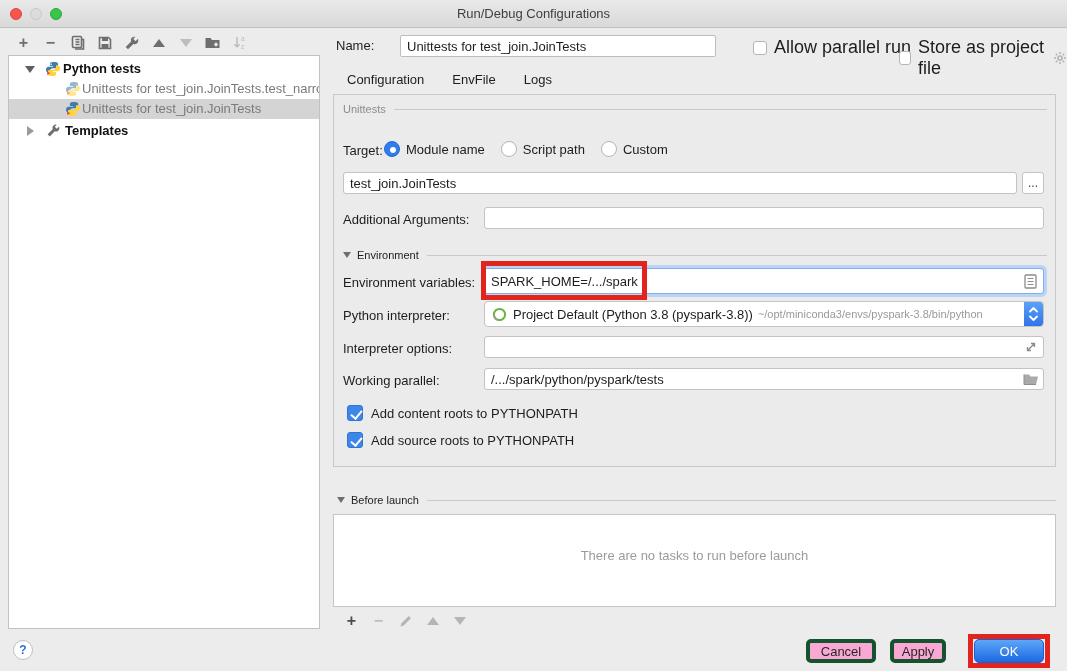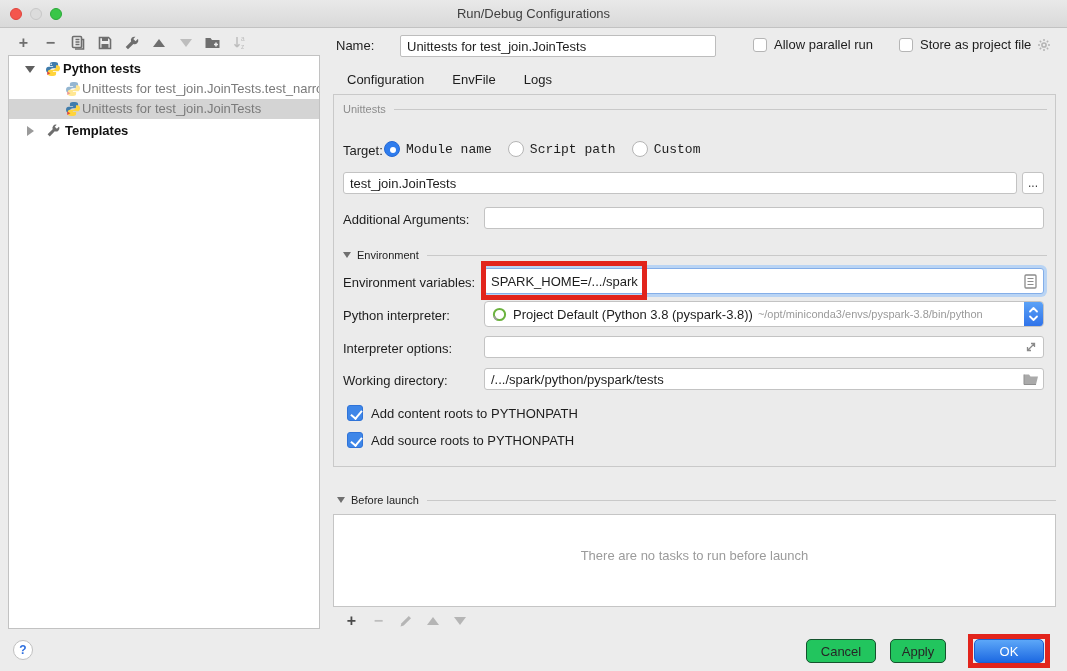--- a/index.html
+++ b/index.html
@@ -46,42 +46,42 @@
   .dim  { color:#7a7a7a; }
   
   .name-label { position:absolute; left:336px; top:38px; }
   .name-field {
     position:absolute; left:400px; top:35px; width:316px; height:22px;
     border:1px solid #bdbdbd; border-radius:2px; background:#fff;
     font:13px "Liberation Sans",sans-serif; padding:0 6px; color:#1d1d1d;
   }
   .hcheck { position:absolute; top:37px; display:flex; align-items:center; }
   .hcheck .box { width:14px; height:14px; border:1px solid #b5b5b5; border-radius:3px; background:#fff; margin-right:7px; }
-  .hcheck .lbl { font-size:13px; }
+  .hcheck .lbl { font-size:18px; }
   
   .tabs { position:absolute; left:333px; top:68px; display:flex; }
   .tab { padding:4px 14px 8px 14px; font-size:13px; color:#1d1d1d; }
   .tab.active { border-bottom:3px solid #3e86f7; }
   
   .config-panel {
     position:absolute; left:333px; top:94px; width:723px; height:373px;
     border:1px solid #c9c9c9; background:#ebebeb;
   }
   .group-line { flex:1; height:1px; background:#c9c9c9; margin-left:8px; }
   .group-hdr { position:absolute; display:flex; align-items:center; }
   .group-title { color:#8c8c8c; font-size:11px; }
   .group-title.dark { color:#1d1d1d; }
   .sec-twisty { width:0; height:0; border-left:4px solid transparent; border-right:4px solid transparent;
       border-top:6px solid #6f6f6f; margin-right:6px; }
   .flabel { position:absolute; font-size:13px; color:#1d1d1d; }
   .tfield {
     position:absolute; height:22px; border:1px solid #c3c3c3; border-radius:3px; background:#fff;
     font:13px "Liberation Sans",sans-serif; padding:0 6px; color:#1d1d1d;
   }
-  .radio-group { position:absolute; left:384px; top:141px; display:flex; align-items:flex-start;font-family:Liberation Mono, monospace; }
+  .radio-group { position:absolute; left:384px; top:141px; display:flex; align-items:flex-start; }
   .radio { display:flex; align-items:center; margin-right:16px; }
   .radio .dot { width:16px; height:16px; border-radius:50%; margin-right:6px; background:#fff; border:1px solid #b5b5b5; }
   .radio .dot.on { background:#2e7ced; border:1px solid #2468d4; position:relative; }
   .radio .dot.on::after { content:""; position:absolute; left:5px; top:5px; width:6px; height:6px; border-radius:50%; background:#fff; }
   .browse-btn {
     position:absolute; left:1022px; top:172px; width:22px; height:22px; background:#fff;
     border:1px solid #c3c3c3; border-radius:3px; font-size:12px; color:#3c3c3c;
     display:flex; align-items:center; justify-content:center; line-height:1;
   }
   .env-field-wrap {
@@ -119,22 +119,22 @@
   }
   .bl-empty { position:absolute; left:0; right:0; top:33px; text-align:center; color:#9b9b9b; }
   .bl-toolbar { position:absolute; left:338px; top:611px; display:flex; }
   
   .help-btn {
     position:absolute; left:13px; top:640px; width:20px; height:20px; border-radius:50%;
     background:#fff; border:1px solid #c0c0c0; color:#2e6fdf; font-weight:bold; font-size:12px;
     display:flex; align-items:center; justify-content:center;
   }
   .btn {
-    position:absolute; top:639px; height:24px; border:1px solid #14532d; border-radius:5px;
-    background:#22c55e; font-size:13px; color:#262626;
+    position:absolute; top:639px; height:24px; border:4px solid #14532d; border-radius:5px;
+    background:#f9a8d4; font-size:13px; color:#262626;
     display:flex; align-items:center; justify-content:center;
   }
   .btn-ok {
     background:linear-gradient(#5ca7f8,#1d69e2); border:1px solid #1a5fd0; color:#fff;
   }
   .red-box { position:absolute; border:5px solid #e2241c; z-index:50; pointer-events:none; }
   .nowrap { white-space:nowrap; }
   svg { display:block; }
 </style>
 </head>
@@ -341,21 +341,21 @@
   </div>
 
   <div class="flabel" style="left:343px; top:341px">Interpreter options:</div>
   <input class="tfield" style="left: 484px; top: 336px; width: 560px;" value="">
   <span class="field-icon-right" style="left:1024px; top:340px">
     <svg width="14" height="14" viewBox="0 0 14 14">
         <path d="M3.5 10.5l7-7M7 3.5h3.5V7M7 10.5H3.5V7" fill="none" stroke="#8a8a8a" stroke-width="1.3"></path>
       </svg>
   </span>
 
-  <div class="flabel" style="left:343px; top:373px">Working directory:</div>
+  <div class="flabel" style="left:343px; top:373px">Working parallel:</div>
   <input class="tfield" style="left: 484px; top: 368px; width: 560px;" value="/.../spark/python/pyspark/tests">
   <span class="field-icon-right" style="left:1023px; top:372px">
     <svg width="16" height="14" viewBox="0 0 16 14">
         <path d="M1 2.5h5l1.5 2H15l-2 8H1z" fill="#aaaaaa"></path>
         <path d="M1 2.5v10h12" fill="none" stroke="#8f8f8f"></path>
       </svg>
   </span>
 
   <div class="cbrow" style="left:347px; top:405px">
     <span class="cbox"></span>

